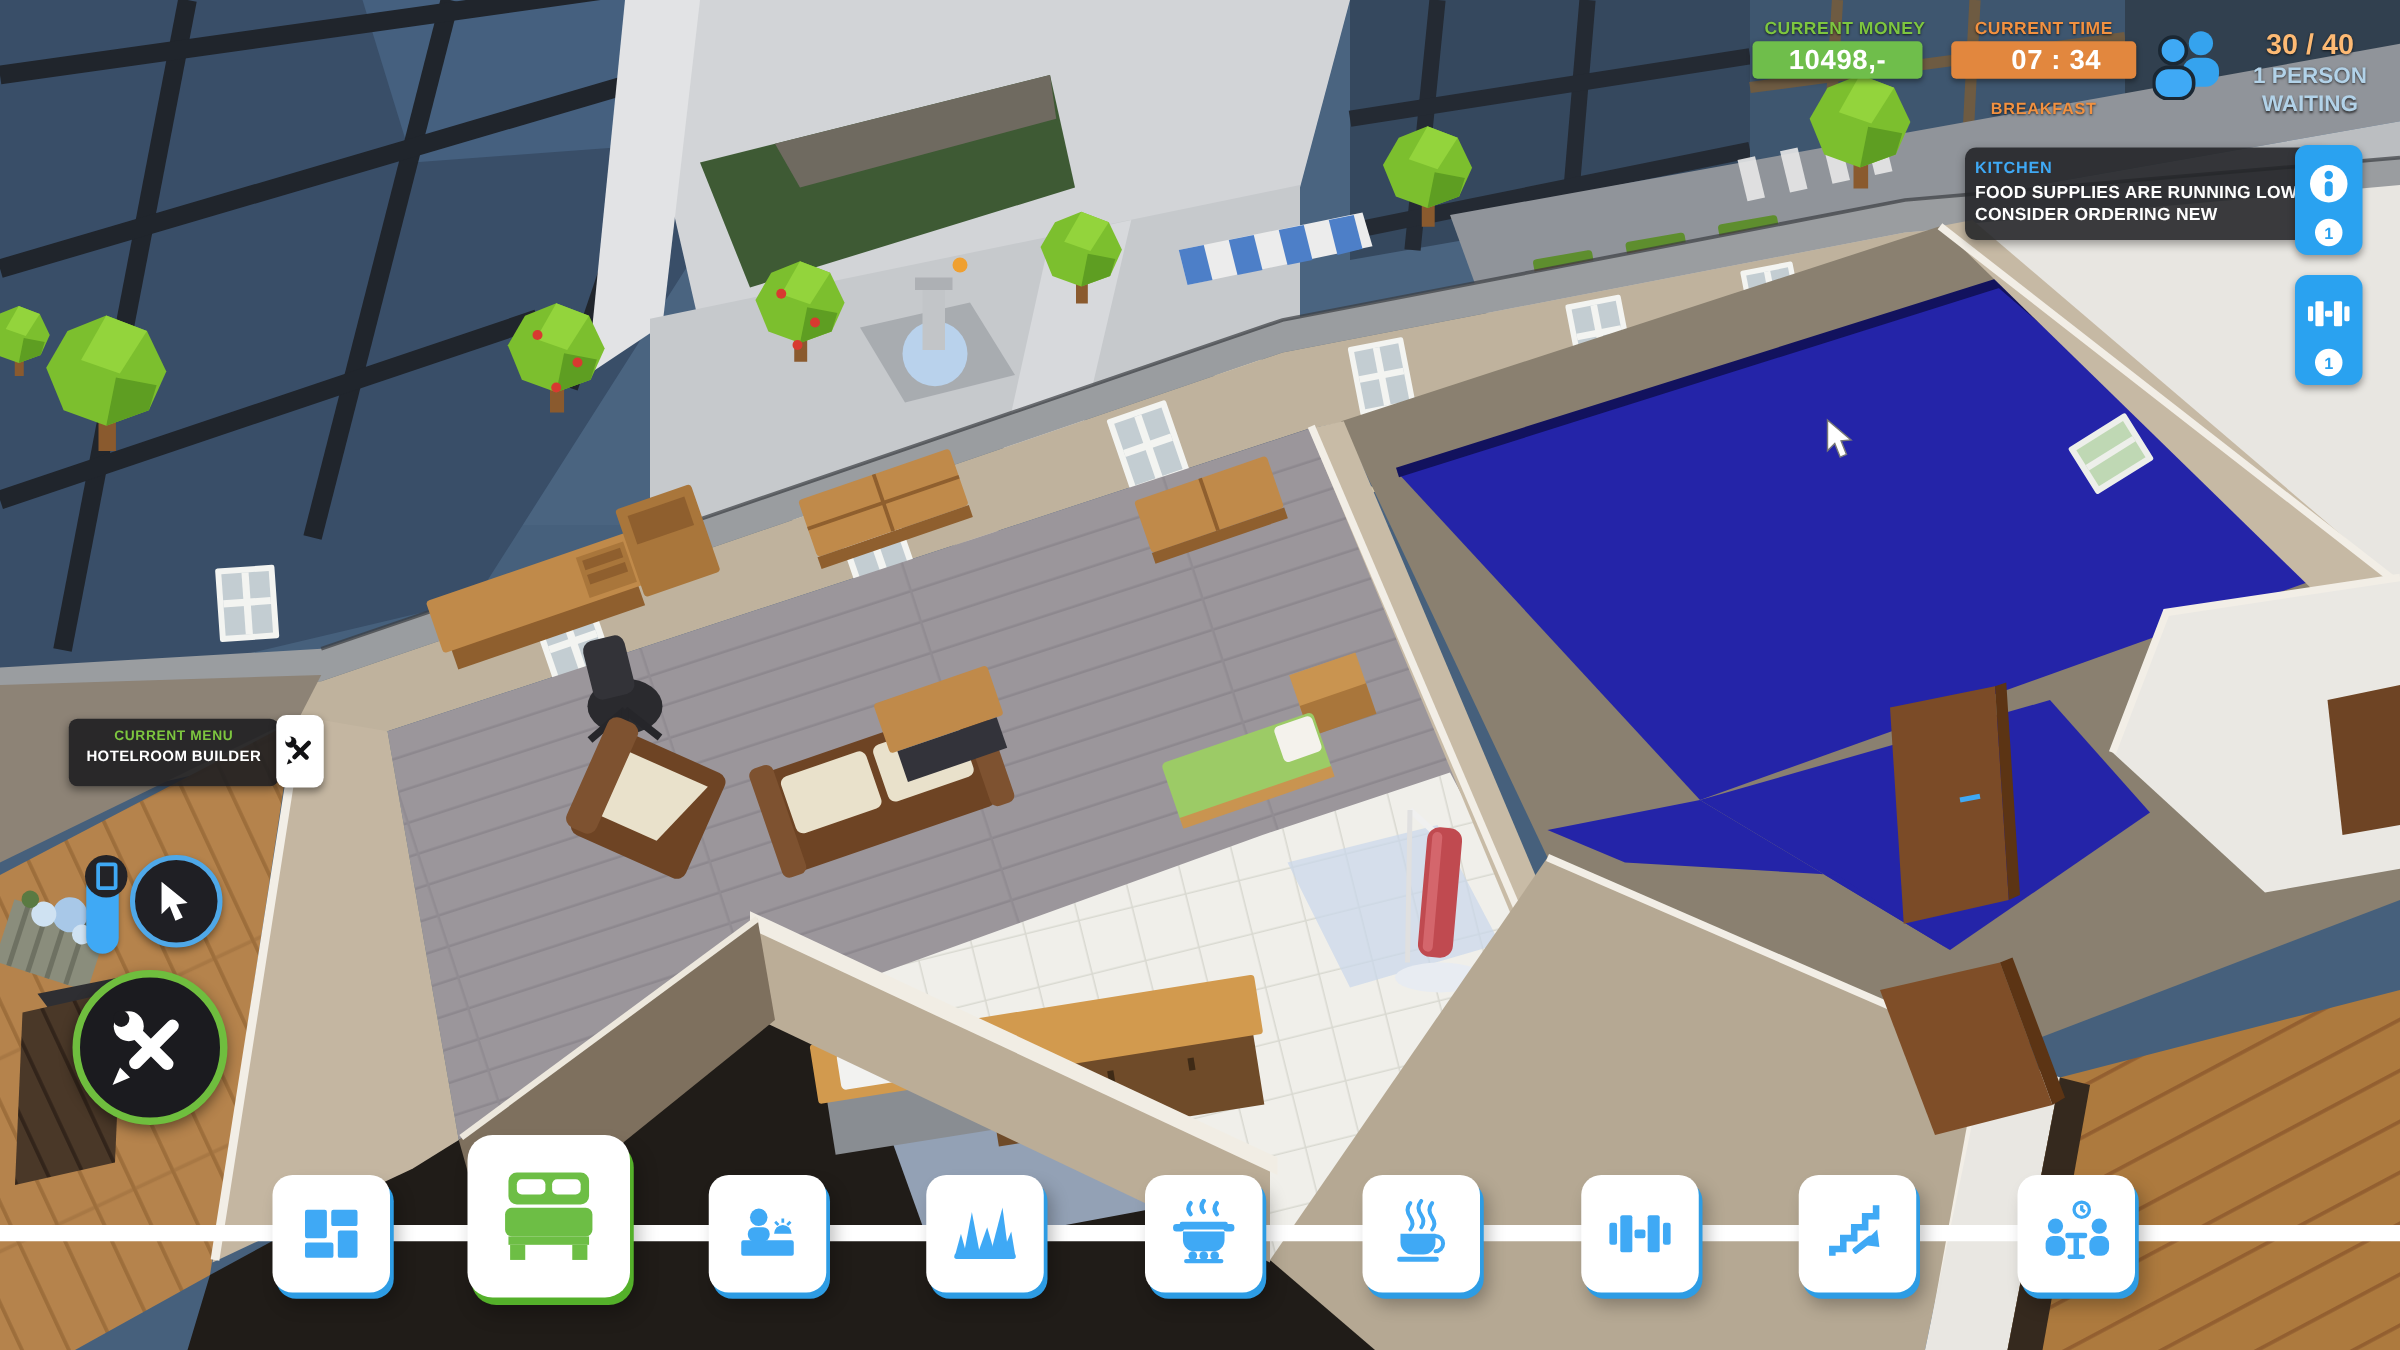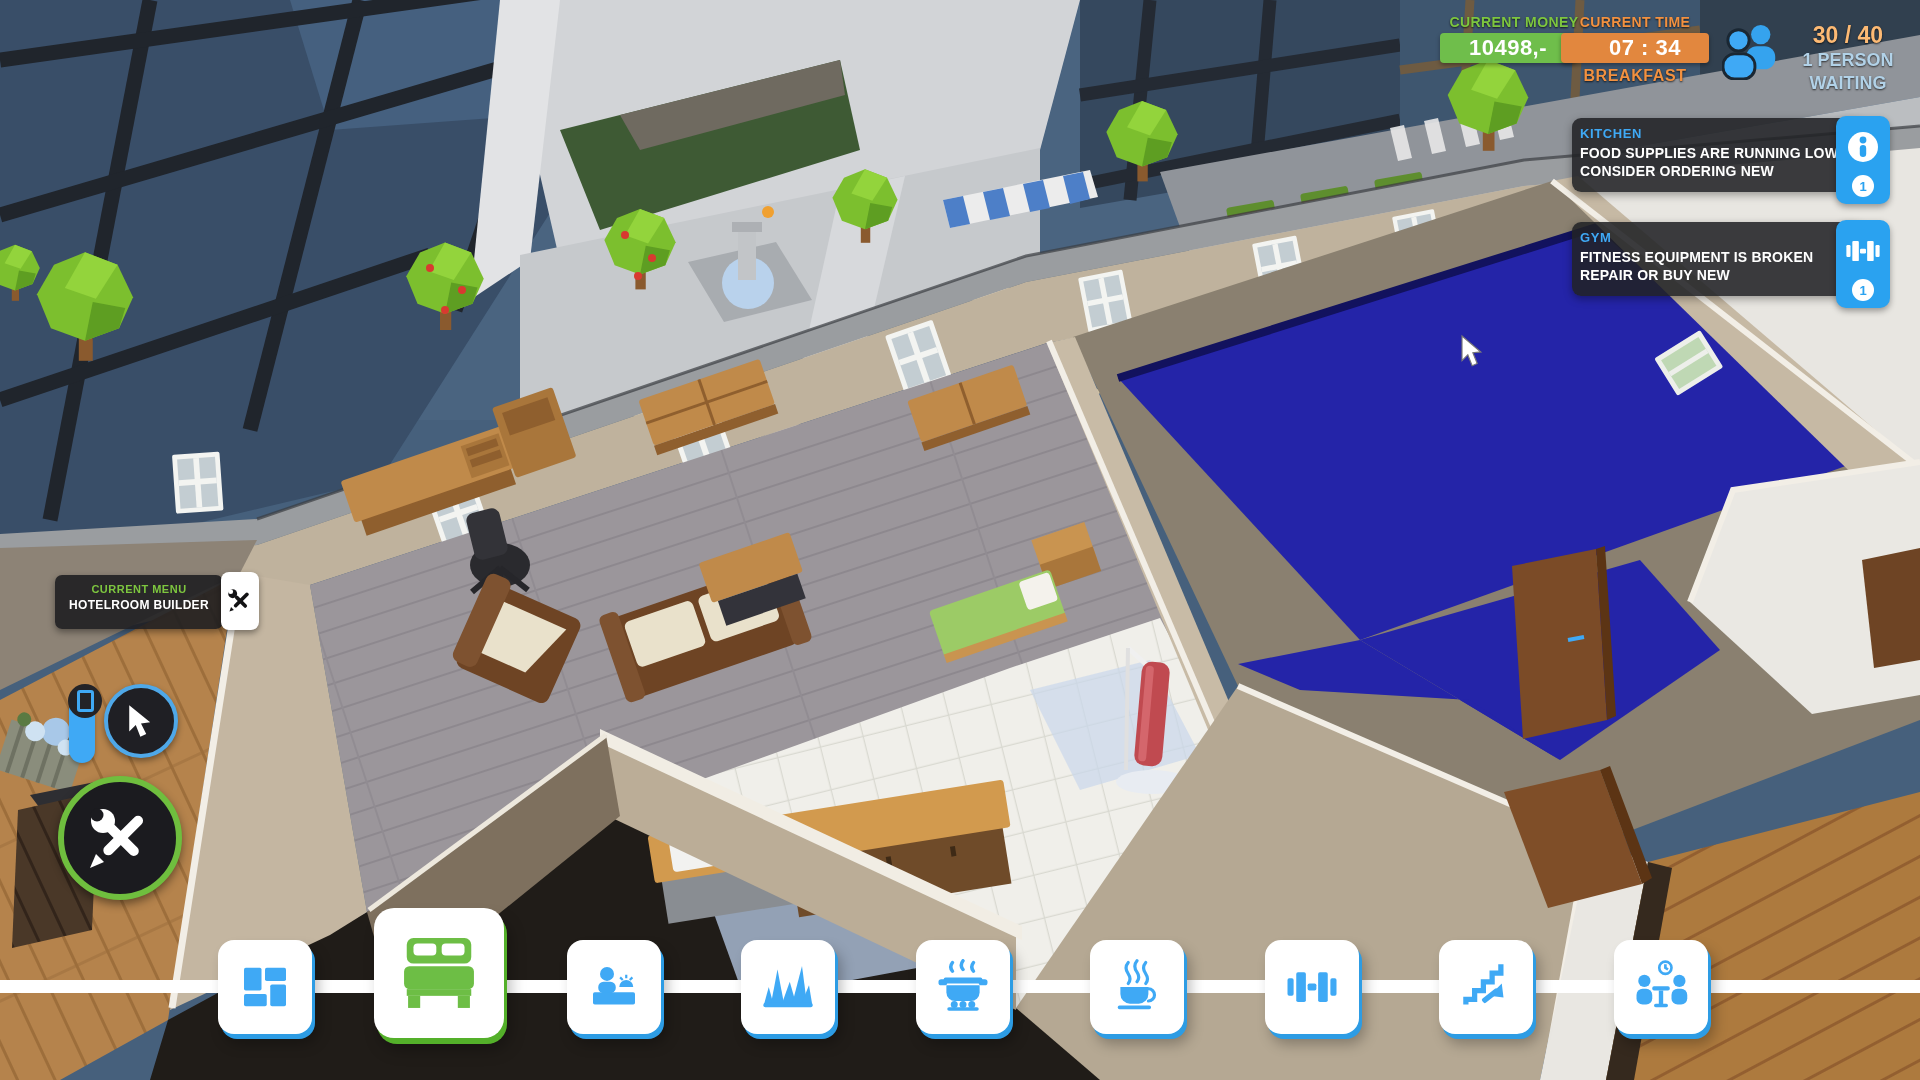--- a/index.html
+++ b/index.html
@@ -7,27 +7,27 @@
   .stage{position:relative;width:1920px;height:1080px;overflow:hidden;}
   svg{display:block}
   .scene{position:absolute;left:0;top:0;}
 
   
   .hud{position:absolute;z-index:20;}
   .hud-label{font-weight:bold;text-align:center;letter-spacing:.4px;font-size:14px;
     text-shadow:0 1px 2px rgba(0,0,0,.75);}
   .badge-box{margin-top:3px;height:30px;border-radius:4px;display:flex;align-items:center;justify-content:center;
     color:#fff;font-size:22px;font-weight:bold;box-shadow:0 2px 4px rgba(0,0,0,.35);letter-spacing:.5px;}
-  .money{left:1414px;top:14px;width:200px;}
+  .money{left:1376px;top:14px;width:200px;}
   .money .hud-label{color:#7DC63F;}
   .money .badge-box{background:#6FBE4B;margin-left:26px;width:136px;}
   .time{left:1561px;top:14px;width:148px;}
   .time .hud-label{color:#F29140;}
   .time .badge-box{background:#E2873E;padding-left:20px;}
-  .time .period{margin-top:4px;text-align:center;color:#F29140;font-weight:bold;font-size:16px;
+  .time .period{margin-top:16px;text-align:center;color:#F29140;font-weight:bold;font-size:13px;
     letter-spacing:.6px;text-shadow:0 1px 2px rgba(0,0,0,.75);}
   .people{left:1722px;top:22px;display:flex;align-items:flex-start;}
   .people .txt{margin-left:6px;width:116px;text-align:center;}
   .people .count{color:#fdba74;font-size:23px;font-weight:bold;text-shadow:0 1px 2px rgba(0,0,0,.7);}
   .people .sub{color:#B2D2E8;font-size:18px;font-weight:bold;line-height:1.25;
     text-shadow:0 1px 2px rgba(0,0,0,.7);}
 
   
   .notif{position:absolute;left:1572px;width:276px;background:rgba(33,34,38,.88);border-radius:9px;
     padding:8px 8px 12px;color:#fff;box-shadow:0 3px 8px rgba(0,0,0,.35);}
@@ -425,25 +425,20 @@
 </div>
 <div class="notif-tile" style="top:116px;height:88px;">
   <svg width="34" height="34" viewBox="0 0 34 34" style="margin-top:14px">
     <circle cx="17" cy="17" r="15" fill="#fff"></circle>
     <circle cx="17" cy="10" r="3.4" fill="#2AA2F0"></circle>
     <rect x="13.8" y="15" width="6.4" height="12" rx="3.2" fill="#2AA2F0"></rect>
   </svg>
   <div class="nbadge">1</div>
 </div>
 
-<div class="notif" style="top:222px;">
-  <div class="cat">GYM</div>
-  <div class="line">FITNESS EQUIPMENT IS BROKEN</div>
-  <div class="line">REPAIR OR BUY NEW</div>
-</div>
 <div class="notif-tile" style="top:220px;height:88px;">
   <svg width="38" height="34" viewBox="0 0 64 56" style="margin-top:14px">
     <g fill="#fff">
           <rect x="4" y="18" width="7" height="20" rx="2"></rect>
           <rect x="14" y="11" width="11" height="34" rx="2"></rect>
       <rect x="27" y="24" width="10" height="8" rx="2"></rect>
           <rect x="39" y="11" width="11" height="34" rx="2"></rect>
       <rect x="53" y="18" width="7" height="20" rx="2"></rect>
         </g>
   </svg>

